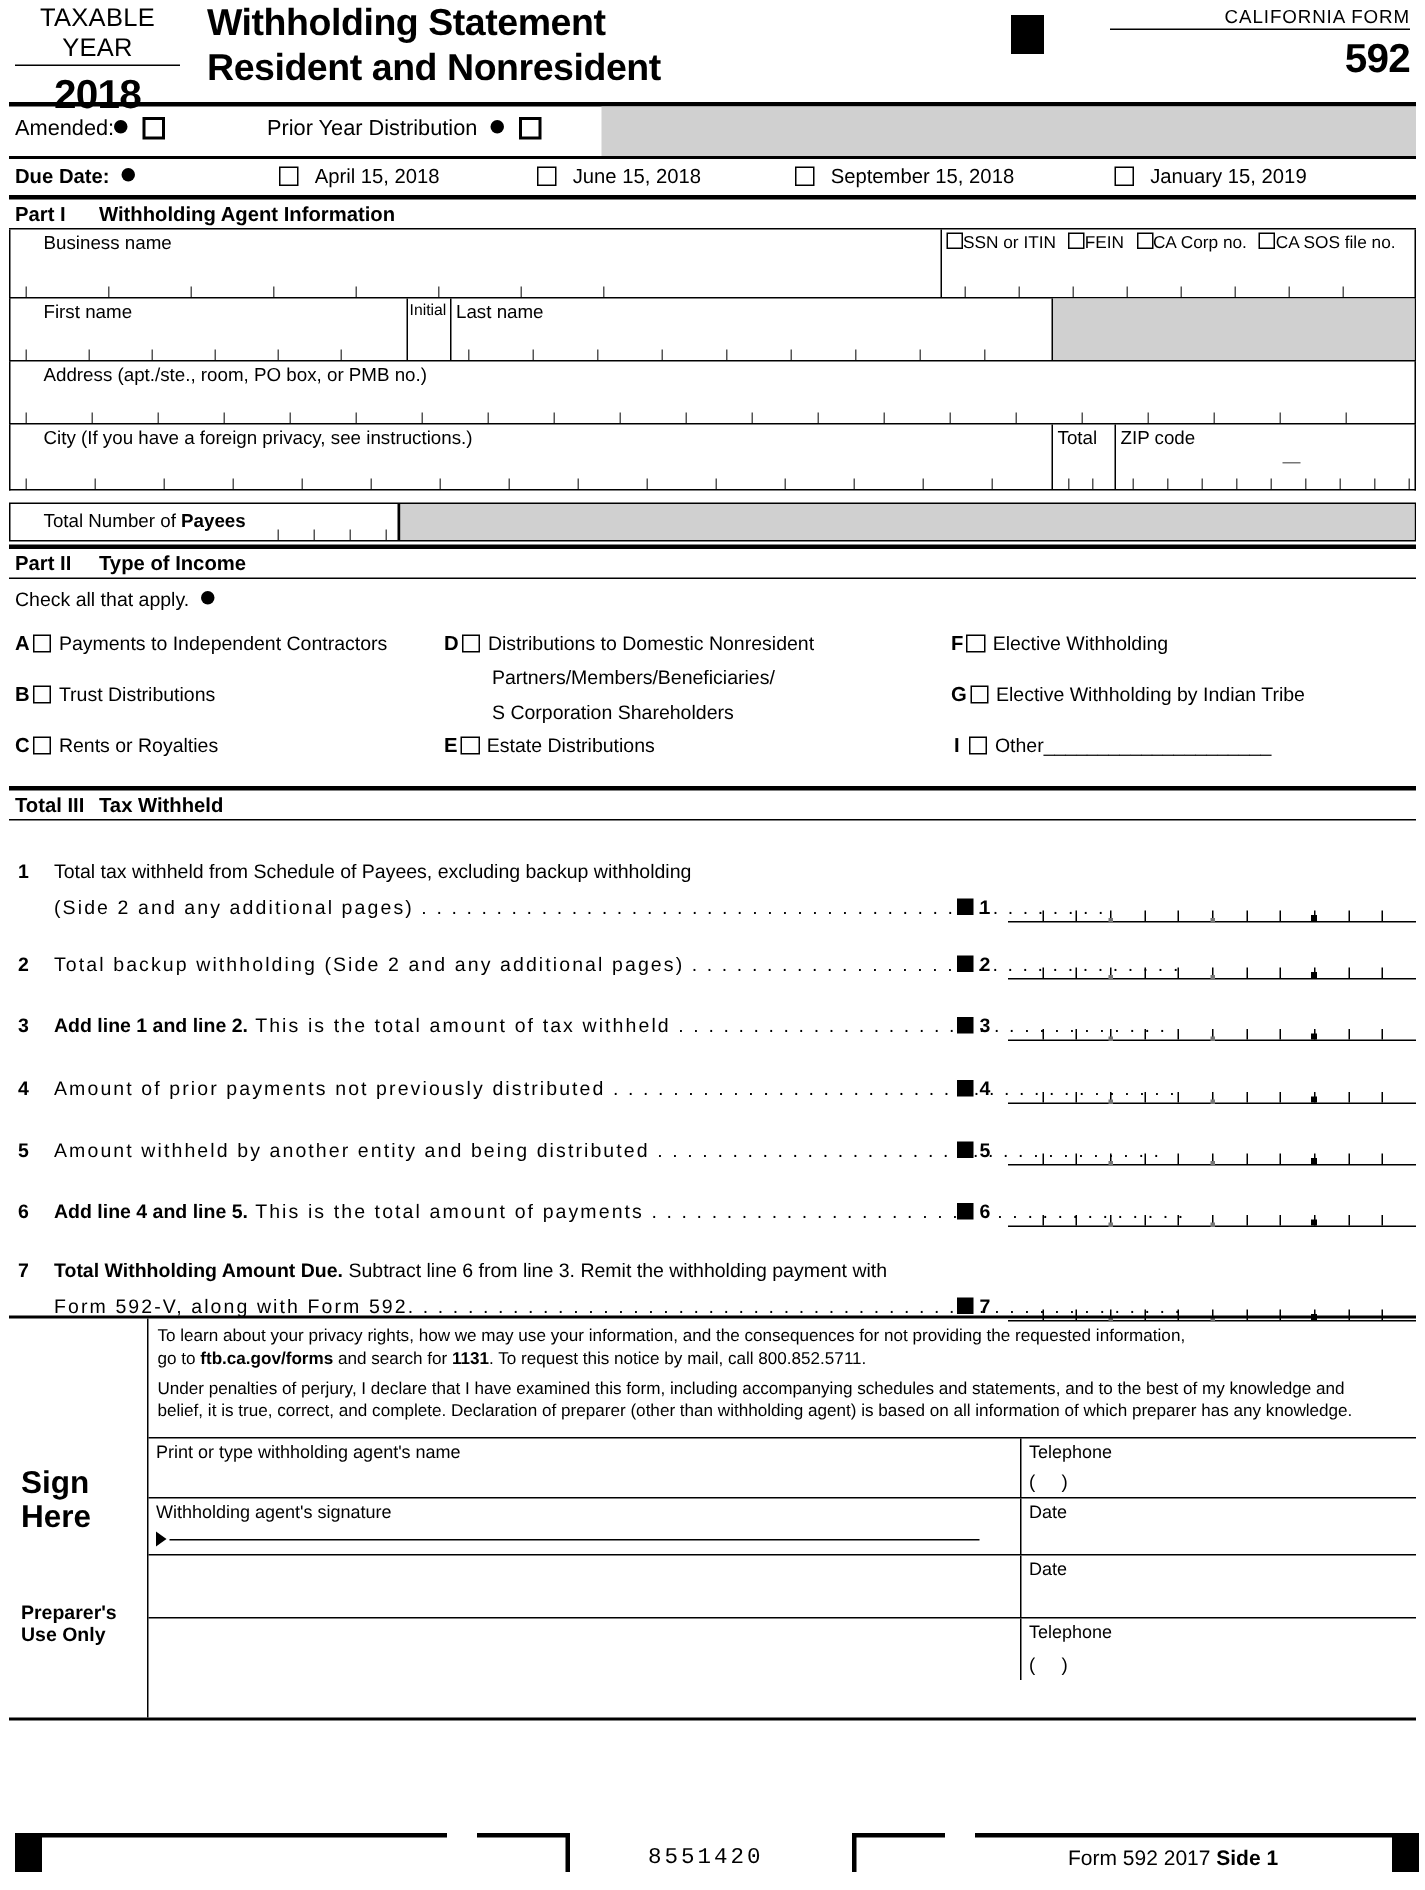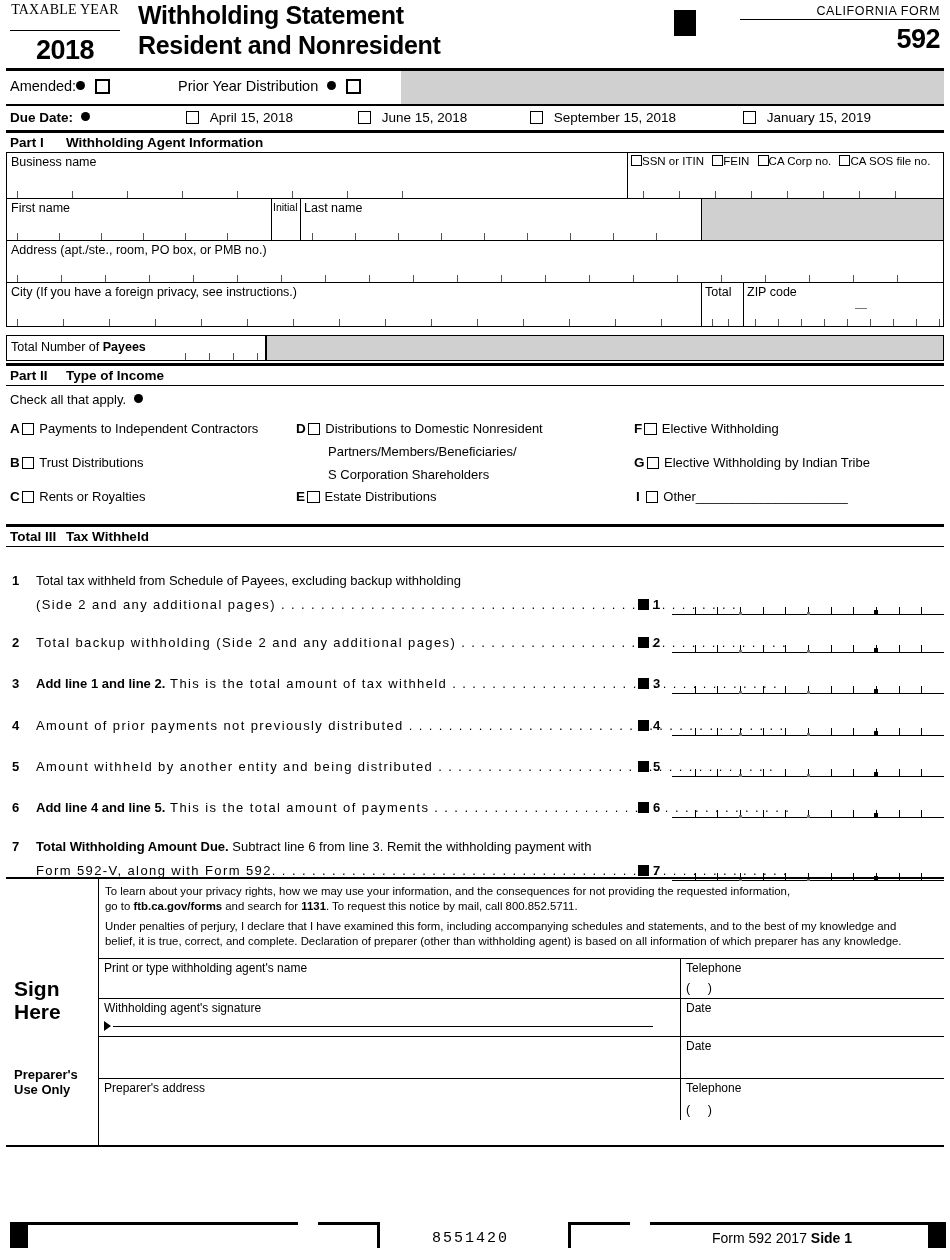--- a/index.html
+++ b/index.html
@@ -14,22 +14,22 @@
     overflow: hidden;
   }
   .page { position: relative; width: 950px; height: 1260px; padding: 0 6px; }
 
   
   .hdr { position: relative; height: 68px; }
   .ty-box {
     position: absolute; left: 4px; top: 2px; width: 110px; text-align: center;
   }
   .ty-label {
-    font-size: 14px; letter-spacing: .2px; border-bottom: 1.4px solid #000;
-    padding-bottom: 12px; display: block; font-family: Liberation Serif, serif;
+    font-size: 17px; letter-spacing: .2px; border-bottom: 1.4px solid #000;
+    padding-bottom: 1px; display: block;
   }
   .ty-year { font-size: 27px; font-weight: bold; letter-spacing: -.5px; margin-top: 4px; display:block; }
   .hdr-title {
     position: absolute; left: 132px; top: 0px;
     font-size: 25px; font-weight: bold; line-height: 30px; letter-spacing: -.3px;
   }
   .blk-square { position: absolute; left: 668px; top: 10px; width: 22px; height: 26px; background: #000; }
   .ca-form-box { position: absolute; right: 4px; top: 4px; width: 200px; text-align: right; }
   .ca-form-label {
     font-size: 12.5px; letter-spacing: .6px; border-bottom: 1.2px solid #000;
@@ -59,21 +59,21 @@
 
   
   .part-bar {
     border-top: 3.2px solid #000; border-bottom: 1.3px solid #000;
     padding: 2px 2px 2px 4px; font-size: 13.5px; font-weight: bold;
   }
   .part-bar .pt-name { display:inline-block; min-width: 56px; }
   .part-bar .pt-sub { font-weight: bold; }
 
   
-  .fbox { position: relative; border: 1.6px solid #000; border-top: none; }
+  .fbox { position: relative; border: 1.6px solid #000; border-top: none; padding-left: 18px; }
   .fbox:first-child { border-top: 1.6px solid #000; }
   .cell-lbl { font-size: 12.5px; padding: 2px 0 0 4px; line-height: 14px; }
   .vline { position:absolute; top:0; bottom:0; width: 0; border-left: 1.6px solid #000; }
   .ticks { position:absolute; bottom: 0px; left: 0; right: 0; height: 8px; }
   .ticks i { position:absolute; bottom: 0; width: 0; height: 7px; border-left: 1px solid #555; }
   .grey { background: #d0d0d0; }
 
   
   .p2 { position: relative; height: 138px; font-size: 13px; }
   .p2 .chk-all { position:absolute; left:4px; top: 6px; font-size: 13px; }
@@ -595,24 +595,20 @@
 
 
       <div class="srow" style="height:42px;">
         <div class="sc2">
           <div class="slbl">Date</div>
           <input type="text" style="position: absolute; left: 5px; bottom: 2px; width: 240px; height: 16px; border: none; outline: none; background: transparent; font-size: 13px; font-family: &quot;Liberation Sans&quot;, sans-serif;">
         </div>
       </div>
 
       <div class="srow" style="height:42px;">
-        <div class="sc1">
-          <div class="slbl">Preparer's address</div>
-          <input type="text" style="position: absolute; left: 5px; bottom: 2px; width: 560px; height: 18px; border: none; outline: none; background: transparent; font-size: 13px; font-family: &quot;Liberation Sans&quot;, sans-serif;">
-        </div>
         <div class="sc2">
           <div class="slbl">Telephone</div>
           <div class="paren">(       )</div>
         </div>
       </div>
     </div>
   </div>
 
   <div class="footer">
     <div class="fsq" style="left:10px;"></div>

